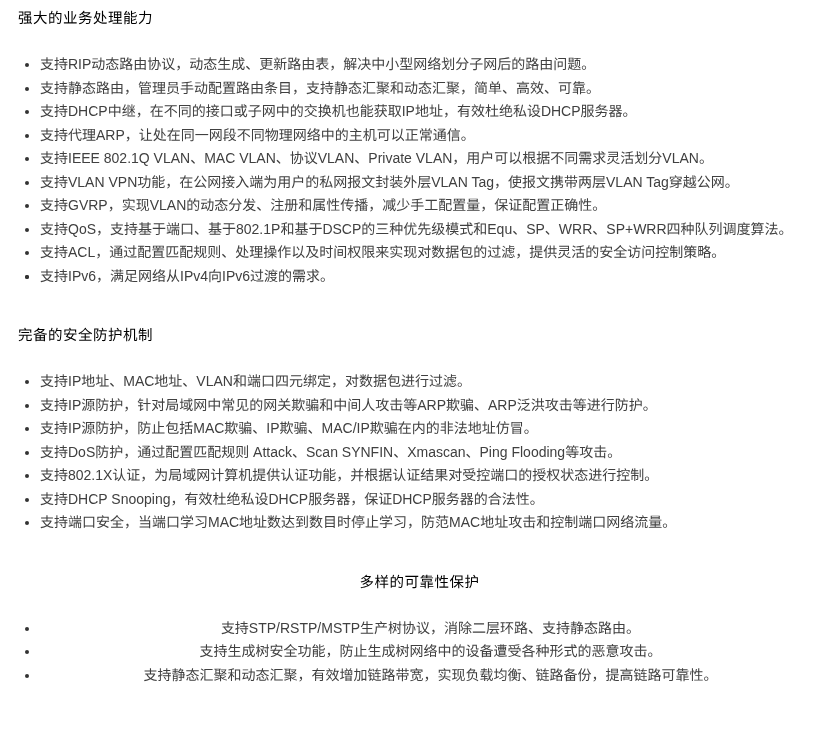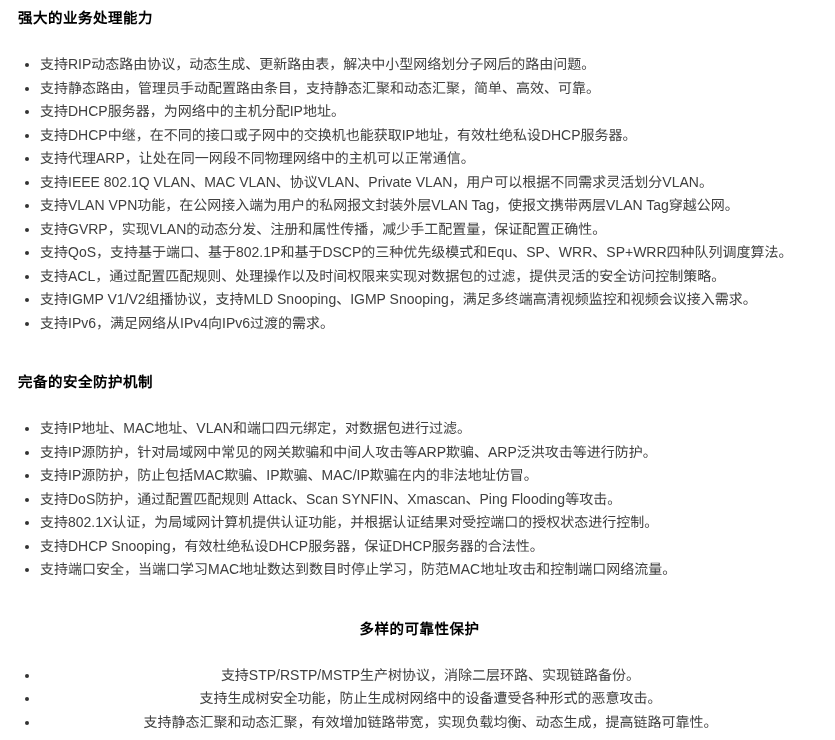--- a/index.html
+++ b/index.html
@@ -19,21 +19,21 @@
   }
   .section {
     margin-bottom: 38px;
   }
   .section:last-child {
     margin-bottom: 0;
     text-align: center;
   }
   .section-heading {
     font-size: 14.5px;
-    font-weight: bold;
+    font-weight: normal;
     color: #000000;
     margin: 0 0 0 4px;
     line-height: 18px;
     letter-spacing: 0.5px;
   }
   .feature-list {
     list-style: none;
     margin: 26px 0 0 0;
     padding: 0;
   }
@@ -58,48 +58,47 @@
 </head>
 <body>
 
 <div class="doc">
 
   <div class="section">
     <h3 class="section-heading">强大的业务处理能力</h3>
     <ul class="feature-list">
       <li class="feature-item"><span class="bullet"></span><span>支持RIP动态路由协议，动态生成、更新路由表，解决中小型网络划分子网后的路由问题。</span></li>
       <li class="feature-item"><span class="bullet"></span><span>支持静态路由，管理员手动配置路由条目，支持静态汇聚和动态汇聚，简单、高效、可靠。</span></li>
-      <li class="feature-item"><span class="bullet"></span><span>支持DHCP服务器，为网络中的主机分配IP地址。</span></li>
       <li class="feature-item"><span class="bullet"></span><span>支持DHCP中继，在不同的接口或子网中的交换机也能获取IP地址，有效杜绝私设DHCP服务器。</span></li>
       <li class="feature-item"><span class="bullet"></span><span>支持代理ARP，让处在同一网段不同物理网络中的主机可以正常通信。</span></li>
       <li class="feature-item"><span class="bullet"></span><span>支持IEEE 802.1Q VLAN、MAC VLAN、协议VLAN、Private VLAN，用户可以根据不同需求灵活划分VLAN。</span></li>
       <li class="feature-item"><span class="bullet"></span><span>支持VLAN VPN功能，在公网接入端为用户的私网报文封装外层VLAN Tag，使报文携带两层VLAN Tag穿越公网。</span></li>
       <li class="feature-item"><span class="bullet"></span><span>支持GVRP，实现VLAN的动态分发、注册和属性传播，减少手工配置量，保证配置正确性。</span></li>
       <li class="feature-item"><span class="bullet"></span><span>支持QoS，支持基于端口、基于802.1P和基于DSCP的三种优先级模式和Equ、SP、WRR、SP+WRR四种队列调度算法。</span></li>
       <li class="feature-item"><span class="bullet"></span><span>支持ACL，通过配置匹配规则、处理操作以及时间权限来实现对数据包的过滤，提供灵活的安全访问控制策略。</span></li>
-      <li class="feature-item"><span class="bullet"></span><span>支持IGMP V1/V2组播协议，支持MLD Snooping、IGMP Snooping，满足多终端高清视频监控和视频会议接入需求。</span></li>
+      <li class="feature-item"><span class="bullet"></span></li>
       <li class="feature-item"><span class="bullet"></span><span>支持IPv6，满足网络从IPv4向IPv6过渡的需求。</span></li>
     </ul>
   </div>
 
   <div class="section">
     <h3 class="section-heading">完备的安全防护机制</h3>
     <ul class="feature-list">
       <li class="feature-item"><span class="bullet"></span><span>支持IP地址、MAC地址、VLAN和端口四元绑定，对数据包进行过滤。</span></li>
       <li class="feature-item"><span class="bullet"></span><span>支持IP源防护，针对局域网中常见的网关欺骗和中间人攻击等ARP欺骗、ARP泛洪攻击等进行防护。</span></li>
       <li class="feature-item"><span class="bullet"></span><span>支持IP源防护，防止包括MAC欺骗、IP欺骗、MAC/IP欺骗在内的非法地址仿冒。</span></li>
       <li class="feature-item"><span class="bullet"></span><span>支持DoS防护，通过配置匹配规则 Attack、Scan SYNFIN、Xmascan、Ping Flooding等攻击。</span></li>
       <li class="feature-item"><span class="bullet"></span><span>支持802.1X认证，为局域网计算机提供认证功能，并根据认证结果对受控端口的授权状态进行控制。</span></li>
       <li class="feature-item"><span class="bullet"></span><span>支持DHCP Snooping，有效杜绝私设DHCP服务器，保证DHCP服务器的合法性。</span></li>
       <li class="feature-item"><span class="bullet"></span><span>支持端口安全，当端口学习MAC地址数达到数目时停止学习，防范MAC地址攻击和控制端口网络流量。</span></li>
     </ul>
   </div>
 
   <div class="section">
     <h3 class="section-heading">多样的可靠性保护</h3>
     <ul class="feature-list">
-      <li class="feature-item"><span class="bullet"></span><span>支持STP/RSTP/MSTP生产树协议，消除二层环路、实现链路备份。</span></li>
+      <li class="feature-item"><span class="bullet"></span><span>支持STP/RSTP/MSTP生产树协议，消除二层环路、支持静态路由。</span></li>
       <li class="feature-item"><span class="bullet"></span><span>支持生成树安全功能，防止生成树网络中的设备遭受各种形式的恶意攻击。</span></li>
-      <li class="feature-item"><span class="bullet"></span><span>支持静态汇聚和动态汇聚，有效增加链路带宽，实现负载均衡、动态生成，提高链路可靠性。</span></li>
+      <li class="feature-item"><span class="bullet"></span><span>支持静态汇聚和动态汇聚，有效增加链路带宽，实现负载均衡、链路备份，提高链路可靠性。</span></li>
     </ul>
   </div>
 
 </div>
 
 </body></html>

